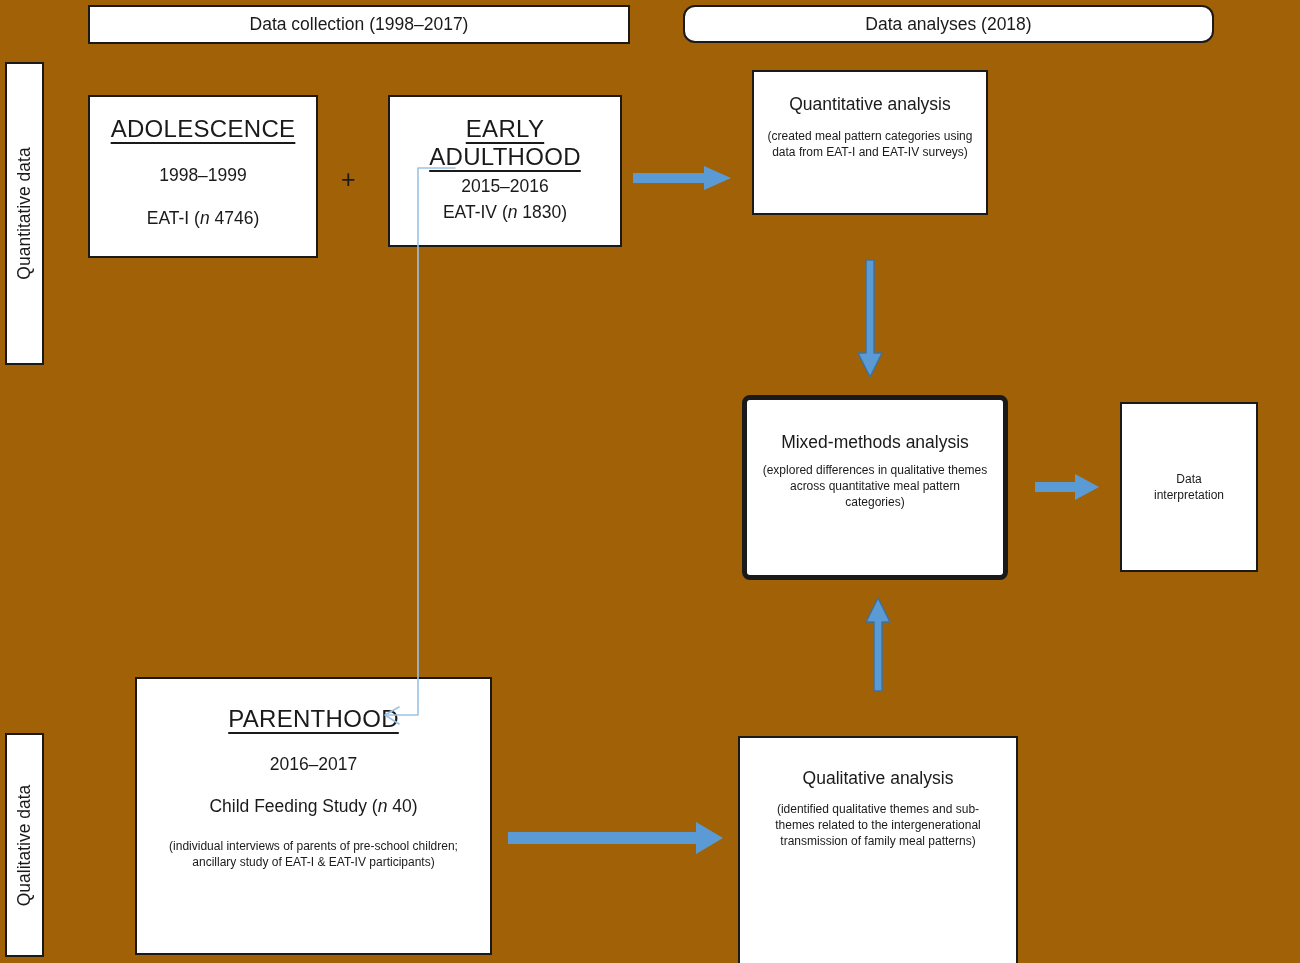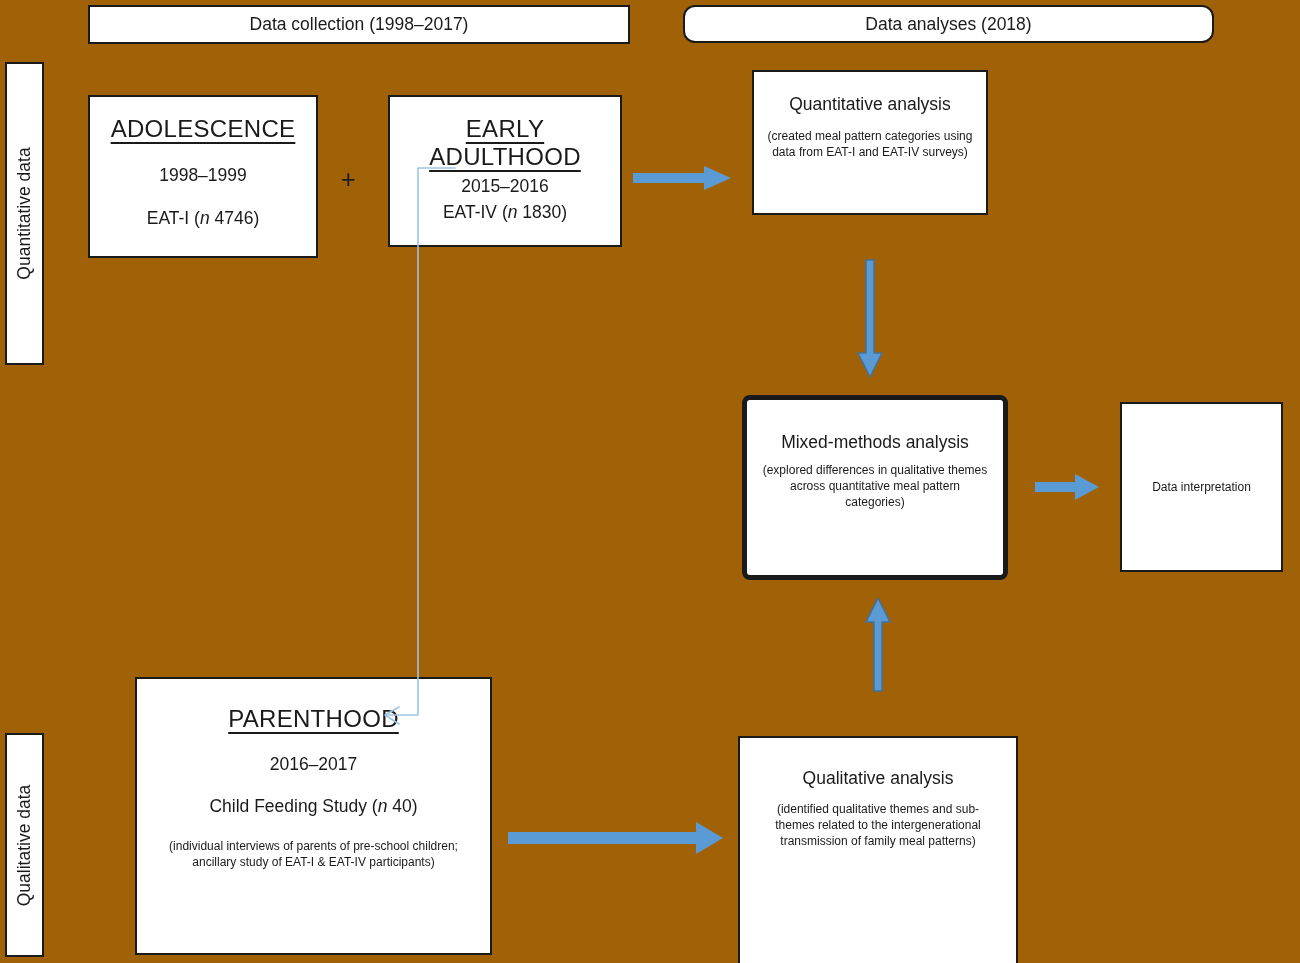--- a/index.html
+++ b/index.html
@@ -114,21 +114,21 @@
   <div class="box" style="left:752px; top:70px; width:236px; height:145px; padding:22px 10px 0 10px; gap:13px;">
     <span class="line">Quantitative analysis</span>
     <span class="desc">(created meal pattern categories using data from EAT-I and EAT-IV surveys)</span>
   </div>
 
   <div class="box thick" style="left:742px; top:395px; width:266px; height:185px; padding:32px 14px 0 14px; gap:9px;">
     <span class="line">Mixed-methods analysis</span>
     <span class="desc">(explored differences in qualitative themes across quantitative meal pattern categories)</span>
   </div>
 
-  <div class="box" style="left:1120px; top:402px; width:163px; height:170px; justify-content:center; padding:0 18px;">
+  <div class="box" style="left:1120px; top:402px; width:138px; height:170px; justify-content:center; padding:0 18px;">
     <span class="desc">Data interpretation</span>
   </div>
 
   <div class="box" style="left:135px; top:677px; width:357px; height:278px; padding:26px 12px 0 12px; gap:21px;">
     <span class="title-underline">PARENTHOOD</span>
     <span class="line">2016–2017</span>
     <span class="line"><span>Child Feeding Study (</span><i>n</i><span> 40)</span></span>
     <span class="desc">(individual interviews of parents of pre-school children; ancillary study of EAT-I &amp; EAT-IV participants)</span>
   </div>
 

